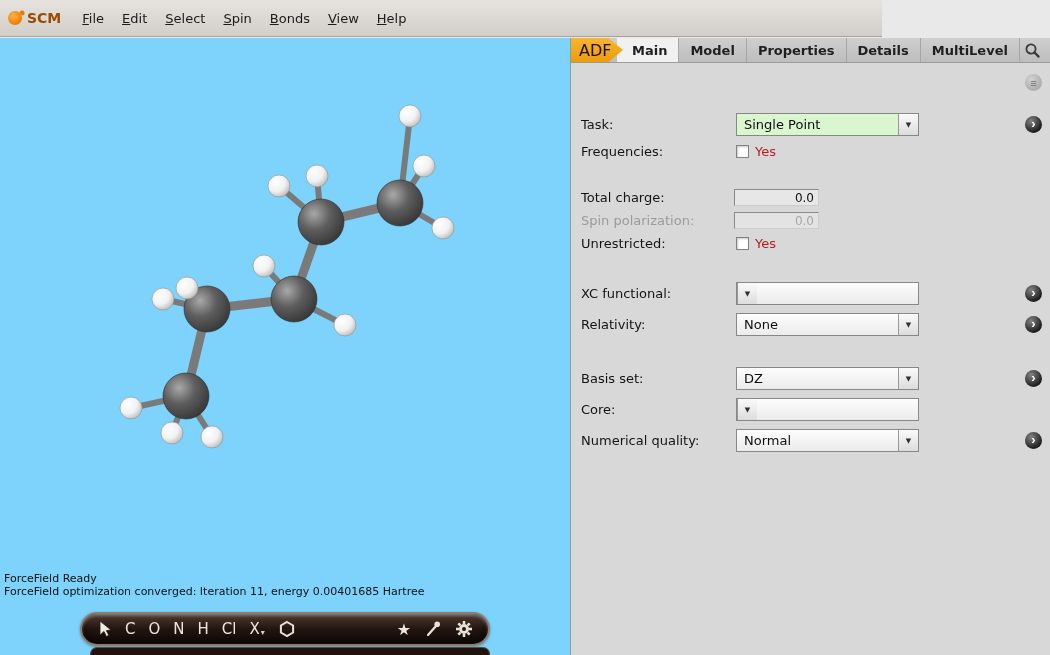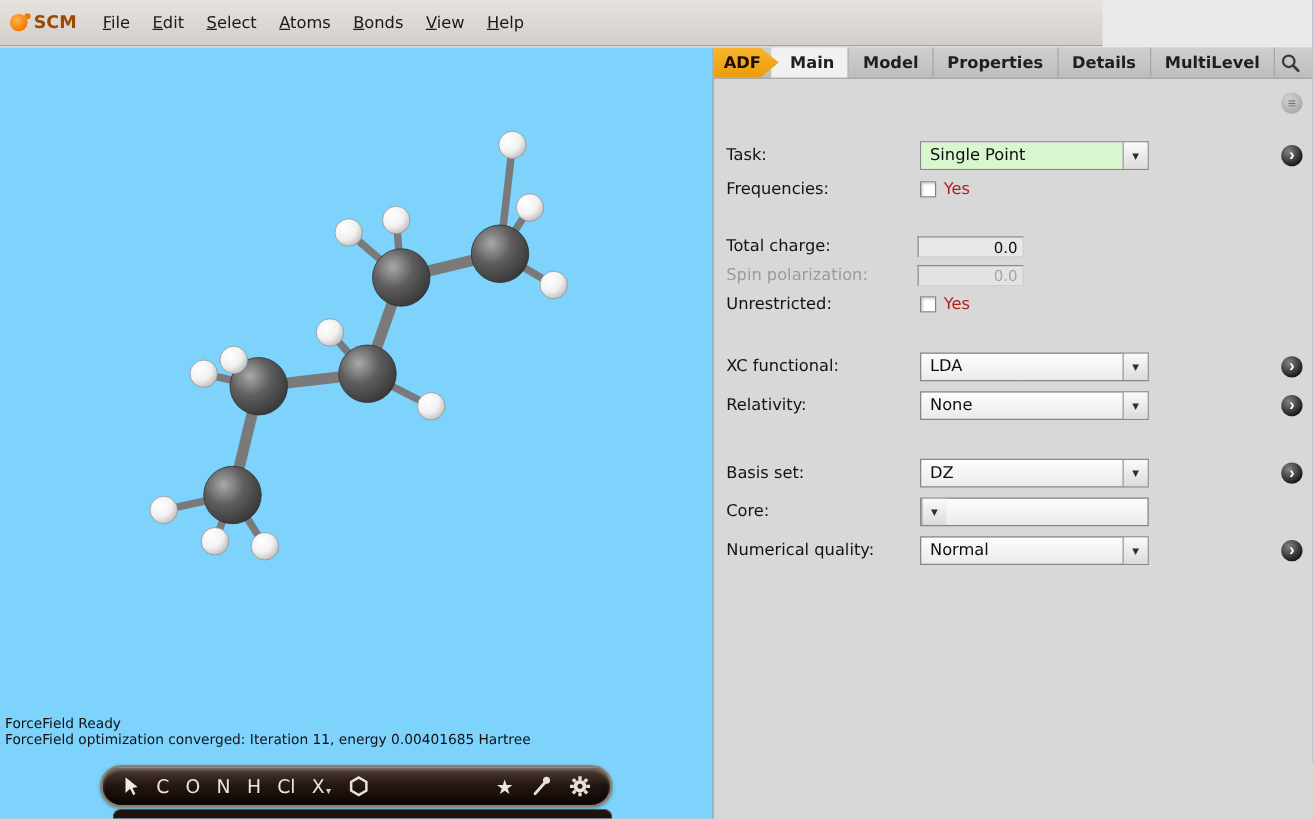--- a/index.html
+++ b/index.html
@@ -39,21 +39,21 @@
                  border-radius:7px 7px 0 0;box-sizing:border-box;}
 
   
   .panel{position:absolute;top:38px;left:571px;width:479px;height:617px;background:#d8d8d8;}
   .tabbar{position:relative;height:24px;background:linear-gradient(#cfcfcf,#bdbdbd);
           border-bottom:1px solid #9c9c9c;display:flex;align-items:stretch;}
   .adftag{position:absolute;left:0;top:0;bottom:0;width:52px;z-index:3;
           background:linear-gradient(#f7b52e,#ec9c0b);
           clip-path:polygon(0 0,72% 0,100% 50%,72% 100%,0 100%);
           display:flex;align-items:center;padding-left:8px;box-sizing:border-box;
-          font-weight:bold;font-size:13px;color:#1d1000;}
+          font-weight:normal;font-size:16px;color:#1d1000;}
   .tabs{display:flex;margin-left:46px;}
   .tab{display:flex;align-items:center;padding:0 11px;font-weight:bold;font-size:13px;
        color:#1f1f1f;border-right:1px solid #a6a6a6;cursor:default;}
   .tab.active{background:#f1f1f1;padding-left:15px;}
   .search-btn{position:absolute;right:9px;top:3px;width:18px;height:18px;display:flex;
               align-items:center;justify-content:center;cursor:default;}
 
   .panelbody{position:absolute;top:24px;left:0;right:0;bottom:0;}
   .panel-menu-btn{position:absolute;left:454px;top:12px;width:17px;height:17px;border-radius:50%;
                   background:radial-gradient(circle at 38% 32%,#d2d2d2,#9d9d9d);
@@ -96,21 +96,21 @@
 <div class="app">
 
   <header class="menubar">
     <div class="logo">
       <span class="logo-mark"></span>
       <span class="logo-text">SCM</span>
     </div>
     <span class="menu-item">File</span>
     <span class="menu-item">Edit</span>
     <span class="menu-item">Select</span>
-    <span class="menu-item">Atoms</span>
+    <span class="menu-item">Spin</span>
     <span class="menu-item">Bonds</span>
     <span class="menu-item">View</span>
     <span class="menu-item">Help</span>
   </header>
 
   <section class="viewer">
     <svg id="mol" class="molsvg" width="570" height="560">
       <defs>
         <radialGradient id="gradC" cx="35%" cy="32%" r="78%">
           <stop offset="0%" stop-color="#a9a9a9"></stop>
@@ -274,21 +274,20 @@
         <span class="flabel">Unrestricted:</span>
         <span class="checkbox">
           <span class="cb-box"></span>
           <span class="cb-label">Yes</span>
         </span>
       </div>
 
       <div class="frow r-xc">
         <span class="flabel">XC functional:</span>
         <div class="select">
-          <span class="sel-value">LDA</span>
           <span class="sel-arrow">▼</span>
         </div>
         <button class="detailbtn">
             <span>›</span>
           </button>
       </div>
 
       <div class="frow r-rel">
         <span class="flabel">Relativity:</span>
         <div class="select">

